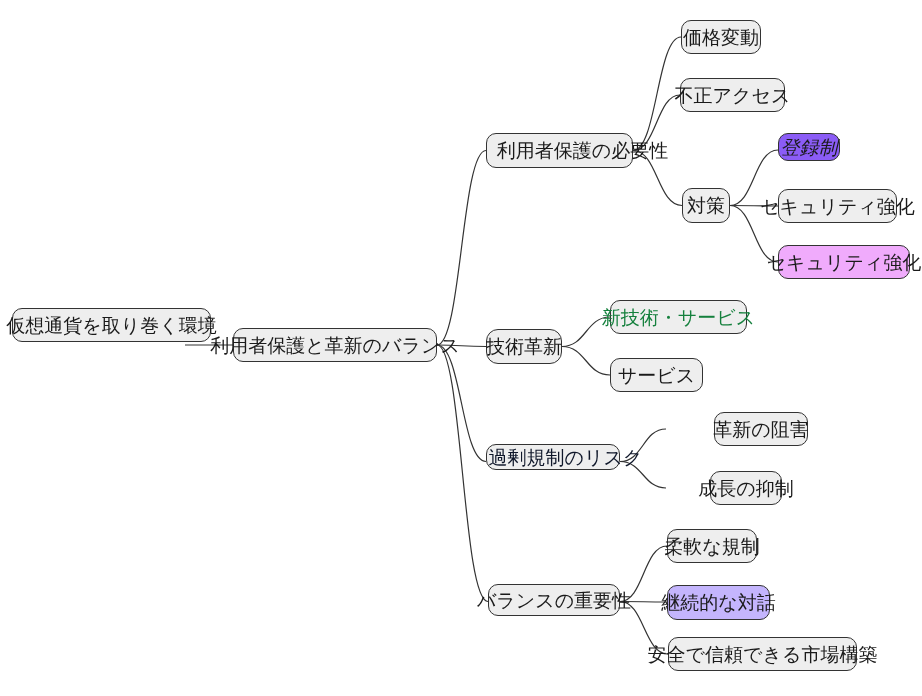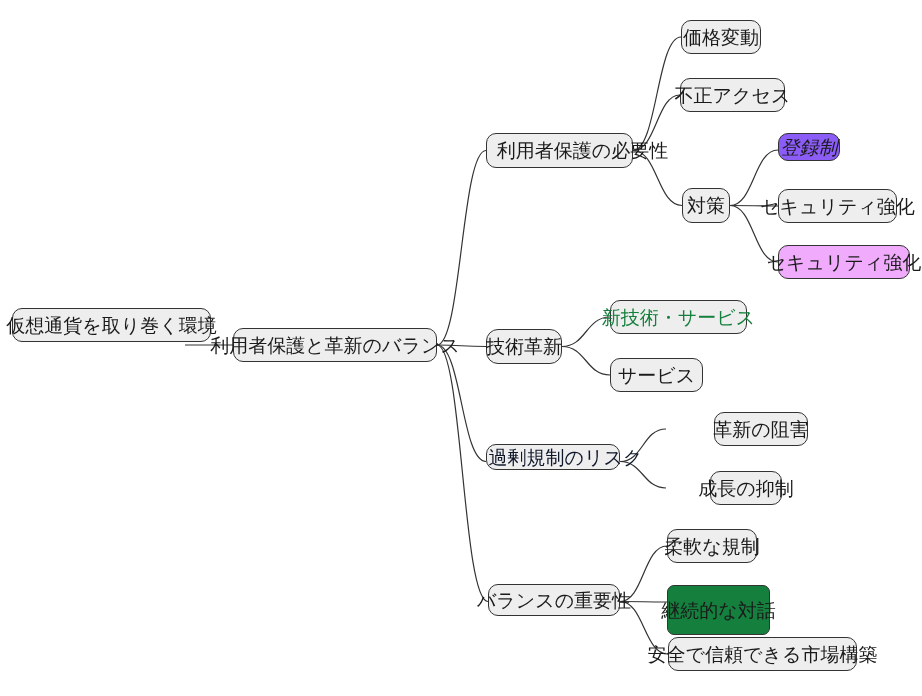--- a/index.html
+++ b/index.html
@@ -78,15 +78,15 @@
     <div class="node" style="left: 778px; top: 189px; width: 119px; height: 34px; background: rgb(238, 238, 238); border-color: rgb(51, 51, 51); color: rgb(26, 26, 26);">セキュリティ強化</div>
     <div class="node" style="left: 778px; top: 245px; width: 132px; height: 34px; background: #f0abfc; border-color: rgb(51, 51, 51); color: rgb(26, 26, 26); font-family: Liberation Serif, serif;">セキュリティ強化</div>
     <div class="node" style="left: 486px; top: 329px; width: 76px; height: 35px; background: rgb(238, 238, 238); border-color: rgb(51, 51, 51); color: rgb(26, 26, 26); border-radius: 12px;">技術革新</div>
     <div class="node" style="left: 610px; top: 300px; width: 137px; height: 34px; background: rgb(238, 238, 238); border-color: rgb(51, 51, 51); color: #15803d;">新技術・サービス</div>
     <div class="node" style="left: 610px; top: 358px; width: 93px; height: 34px; background: rgb(238, 238, 238); border-color: rgb(51, 51, 51); color: rgb(26, 26, 26);">サービス</div>
     <div class="node" style="left: 486px; top: 444px; width: 134px; height: 26px; background: rgb(238, 238, 238); border-color: rgb(51, 51, 51); color: #0f172a; padding-left: 25px;">過剰規制のリスク</div>
     <div class="node" style="left: 666px; top: 412px; width: 94px; height: 34px; background: rgb(238, 238, 238); border-color: rgb(51, 51, 51); color: rgb(26, 26, 26); margin-left: 48px;">革新の阻害</div>
     <div class="node" style="left: 666px; top: 471px; width: 72px; height: 34px; background: rgb(238, 238, 238); border-color: rgb(51, 51, 51); color: rgb(26, 26, 26); margin-left: 44px;">成長の抑制</div>
     <div class="node" style="left: 488px; top: 584px; width: 132px; height: 32px; background: rgb(238, 238, 238); border-color: rgb(51, 51, 51); color: rgb(26, 26, 26);">バランスの重要性</div>
     <div class="node" style="left: 667px; top: 529px; width: 90px; height: 34px; background: rgb(238, 238, 238); border-color: rgb(51, 51, 51); color: rgb(26, 26, 26);">柔軟な規制</div>
-    <div class="node" style="left: 667px; top: 585px; width: 103px; height: 50px; background: #15803d; border-color: rgb(51, 51, 51); color: rgb(26, 26, 26); border-radius: 7px;">継続的な対話</div>
+    <div class="node" style="left: 667px; top: 585px; width: 103px; height: 35px; background: #c4b5fd; border-color: rgb(51, 51, 51); color: rgb(26, 26, 26);">継続的な対話</div>
     <div class="node" style="left: 668px; top: 637px; width: 189px; height: 34px; background: rgb(238, 238, 238); border-color: rgb(51, 51, 51); color: rgb(26, 26, 26);">安全で信頼できる市場構築</div>
   </div>
 
 </body></html>

